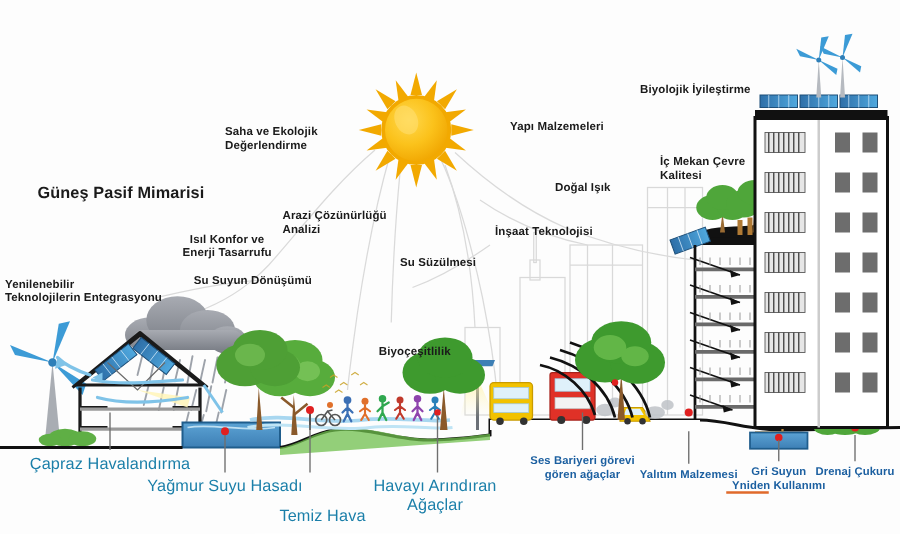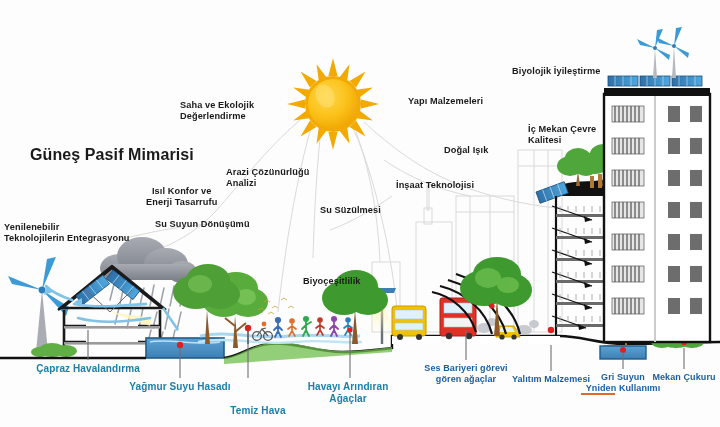--- a/index.html
+++ b/index.html
@@ -2,22 +2,22 @@
 <html><head>
 <meta charset="utf-8">
 <style>
   html,body{margin:0;padding:0;background:#ffffff;}
   body{width:720px;height:427px;overflow:hidden;font-family:"Liberation Sans",sans-serif;}
   #stage{position:relative;width:720px;height:427px;background:#fdfdfd;overflow:hidden;}
   #art{position:absolute;left:0;top:0;width:720px;height:427px;}
 
   .lbl{position:absolute;white-space:pre;line-height:1.18;}
   .lbl-dark{color:#1a1a1a;font-weight:bold;font-size:9.2px;letter-spacing:.1px;}
-  .lbl-dark.big{font-size:16px;}
-  .lbl-teal{color:#1b7fa9;font-weight:bold;font-size:10px;letter-spacing:.1px;}
+  .lbl-dark.big{font-size:13px;}
+  .lbl-teal{color:#1b7fa9;font-weight:normal;font-size:13px;letter-spacing:.1px;}
   .lbl-blue{color:#1b5fa0;font-weight:bold;font-size:9px;letter-spacing:.1px;}
   .ctr{text-align:center;transform:translateX(-50%);}
 </style>
 </head>
 <body>
 
 <div id="stage">
 
   <svg id="art" viewBox="0 0 720 427">
     <defs>
@@ -594,17 +594,17 @@
       <div class="lbl ctr lbl-teal" style="left: 88px; top: 363px;">Çapraz Havalandırma</div>
       <div class="lbl ctr lbl-teal" style="left: 180px; top: 381px;">Yağmur Suyu Hasadı</div>
       <div class="lbl ctr lbl-teal" style="left: 258px; top: 381px; margin-top: 24px;">Temiz Hava</div>
       <div class="lbl ctr lbl-teal" style="left: 348px; top: 381px;">Havayı Arındıran
 Ağaçlar</div>
       <div class="lbl ctr lbl-blue" style="left: 466px; top: 363px;">Ses Bariyeri görevi
 gören ağaçlar</div>
       <div class="lbl ctr lbl-blue" style="left: 551px; top: 374px;">Yalıtım Malzemesi</div>
       <div class="lbl ctr lbl-blue" style="left: 623px; top: 372px; text-decoration: none;">Gri Suyun
 Yniden Kullanımı</div>
-      <div class="lbl ctr lbl-blue" style="left: 684px; top: 372px;">Mekan Çukuru</div>
+      <div class="lbl ctr lbl-blue" style="left: 684px; top: 372px;">Drenaj Çukuru</div>
       <div style="position: absolute; height: 1.6px; background: rgb(224, 106, 43); width: 34px; left: 581px; top: 393px;"></div>
     </div>
 
 </div>
 
 </body></html>

